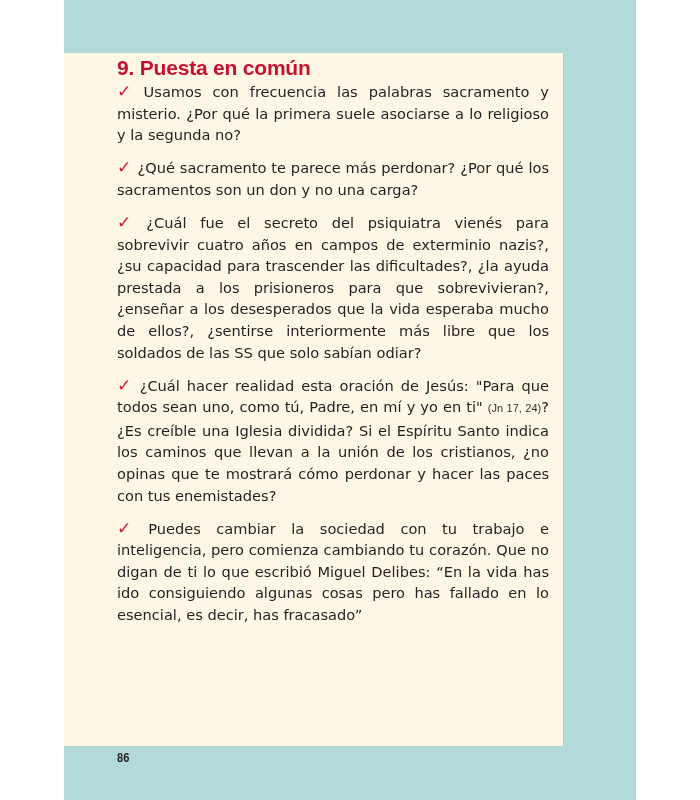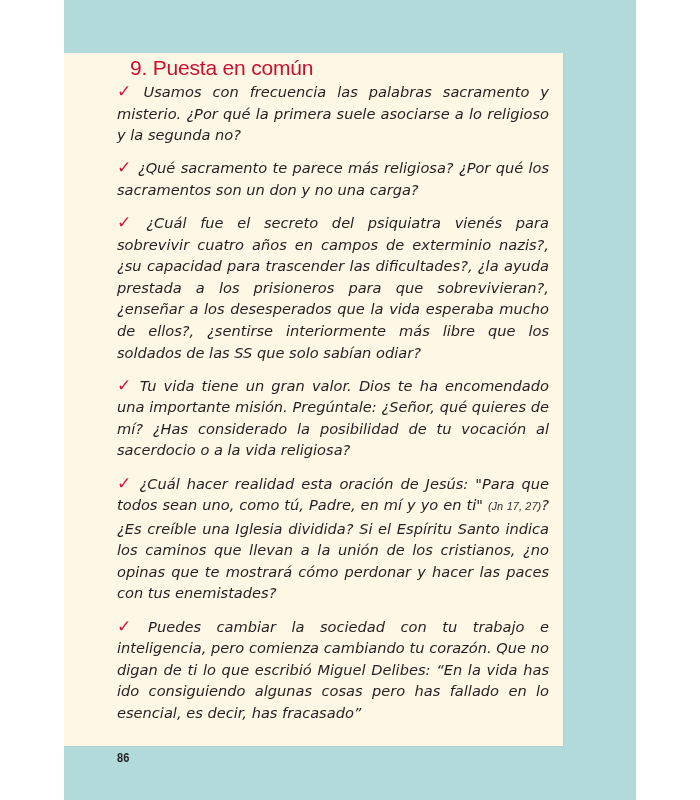--- a/index.html
+++ b/index.html
@@ -10,30 +10,30 @@
   .teal-panel {
     position: absolute; left: 64px; top: 0; width: 572px; height: 800px;
     background: #b2dada;
   }
   .content-box {
     position: absolute; left: 64px; top: 53px; width: 499px; height: 693px;
     background: #fff7e6;
     box-shadow: 1px 1px 0 rgba(0,0,0,0.03);
   }
   .title {
-    position: absolute; left: 130px; top: 56px; margin: 0;
-    font-family: "Liberation Sans", sans-serif; font-weight: normal;
+    position: absolute; left: 117px; top: 56px; margin: 0;
+    font-family: "Liberation Sans", sans-serif; font-weight: bold;
     font-size: 21px; color: #c8102e; letter-spacing: -0.2px;
   }
   .items {
     position: absolute; left: 117px; top: 81px; width: 432px;
     font-family: "DejaVu Sans", sans-serif; font-size: 14.6px; line-height: 21.6px;
     color: #231f20; text-align: justify;
   }
-  .item { margin: 0 0 11.5px 0; font-style: italic; }
+  .item { margin: 0 0 11.5px 0; }
   .check {
     color: #d6163a; font-weight: bold; margin-right: 6px; font-size: 17px;
     font-family: "DejaVu Sans", sans-serif;
   }
   .ref {
     font-family: "Liberation Sans", sans-serif; font-size: 11px; color: #333;
   }
   .page-number {
     position: absolute; left: 117px; top: 750px;
     font-family: "Liberation Sans", sans-serif; font-size: 13px; color: #231f20;
@@ -46,30 +46,27 @@
 <div class="teal-panel"></div>
 <div class="content-box"></div>
 
 <h2 class="title">9. Puesta en común</h2>
 
 <div class="items">
   <p class="item">
     <span class="check">✓</span><span>Usamos con frecuencia las palabras sacramento y misterio. ¿Por qué la primera suele asociarse a lo religioso y la segunda no?</span>
   </p>
   <p class="item">
-    <span class="check">✓</span><span>¿Qué sacramento te parece más religiosa? ¿Por qué los sacramentos son un don y no una carga?</span>
+    <span class="check">✓</span><span>¿Qué sacramento te parece más perdonar? ¿Por qué los sacramentos son un don y no una carga?</span>
   </p>
   <p class="item">
     <span class="check">✓</span><span>¿Cuál fue el secreto del psiquiatra vienés para sobrevivir cuatro años en campos de exterminio nazis?, ¿su capacidad para trascender las dificultades?, ¿la ayuda prestada a los prisioneros para que sobrevivieran?, ¿enseñar a los desesperados que la vida esperaba mucho de ellos?, ¿sentirse interiormente más libre que los soldados de las SS que solo sabían odiar?</span>
   </p>
   <p class="item">
-    <span class="check">✓</span><span>Tu vida tiene un gran valor. Dios te ha encomendado una importante misión. Pregúntale: ¿Señor, qué quieres de mí? ¿Has considerado la posibilidad de tu vocación al sacerdocio o a la vida religiosa?</span>
-  </p>
-  <p class="item">
-    <span class="check">✓</span><span>¿Cuál hacer realidad esta oración de Jesús: "Para que todos sean uno, como tú, Padre, en mí y yo en ti"</span> <span class="ref">(Jn 17, 27)</span><span>? ¿Es creíble una Iglesia dividida? Si el Espíritu Santo indica los caminos que llevan a la unión de los cristianos, ¿no opinas que te mostrará cómo perdonar y hacer las paces con tus enemistades?</span>
+    <span class="check">✓</span><span>¿Cuál hacer realidad esta oración de Jesús: "Para que todos sean uno, como tú, Padre, en mí y yo en ti"</span> <span class="ref">(Jn 17, 24)</span><span>? ¿Es creíble una Iglesia dividida? Si el Espíritu Santo indica los caminos que llevan a la unión de los cristianos, ¿no opinas que te mostrará cómo perdonar y hacer las paces con tus enemistades?</span>
   </p>
   <p class="item">
     <span class="check">✓</span><span>Puedes cambiar la sociedad con tu trabajo e inteligencia, pero comienza cambiando tu corazón. Que no digan de ti lo que escribió Miguel Delibes: “En la vida has ido consiguiendo algunas cosas pero has fallado en lo esencial, es decir, has fracasado”</span> 
   </p>
 
 </div>
 
 <div class="page-number">86</div>
 
 </body></html>

